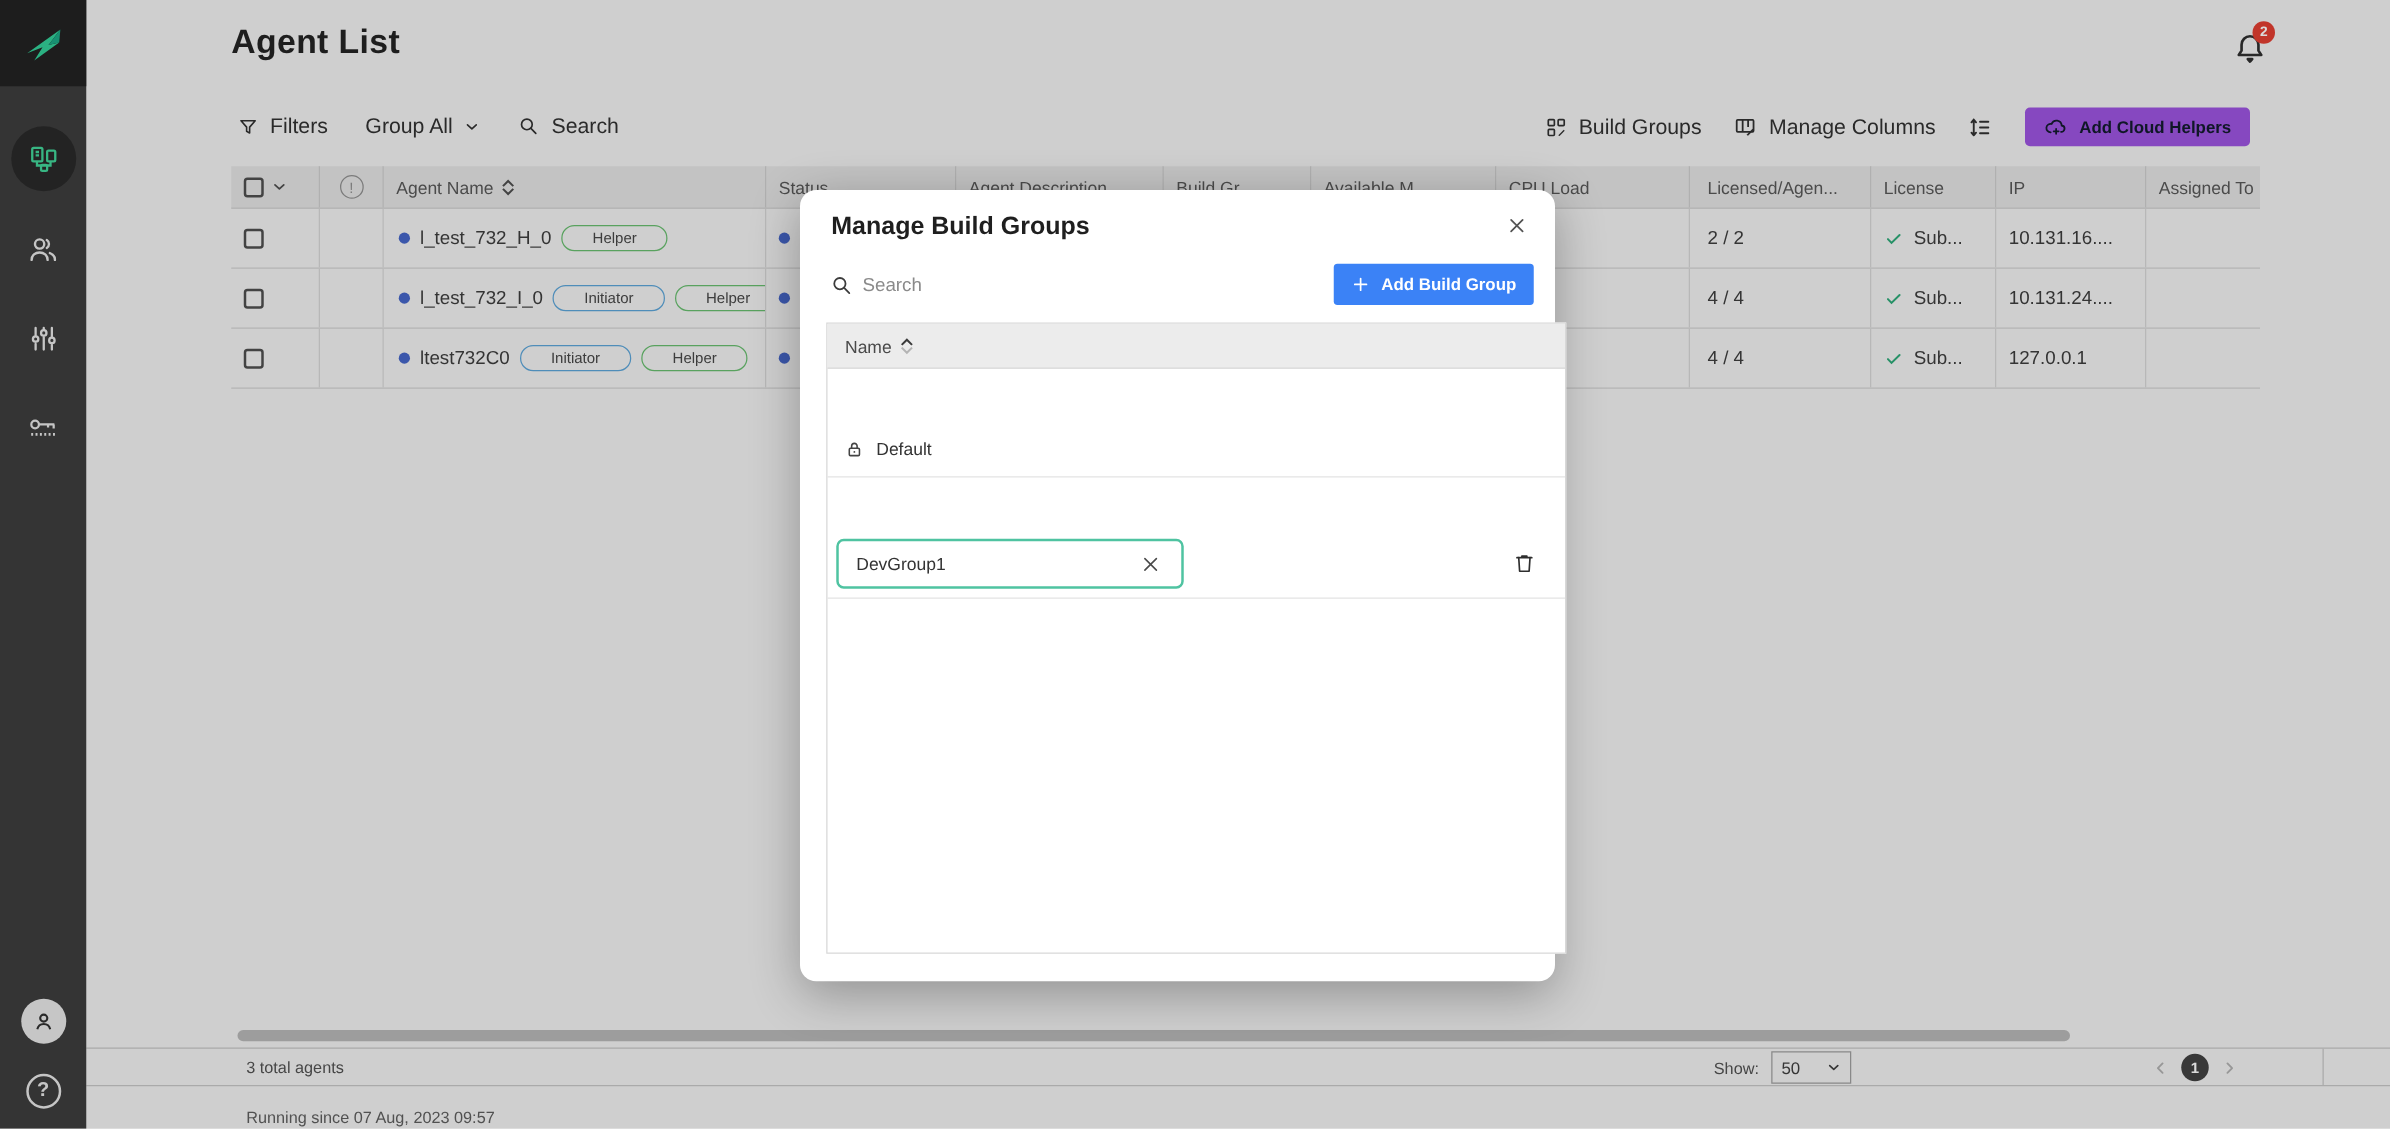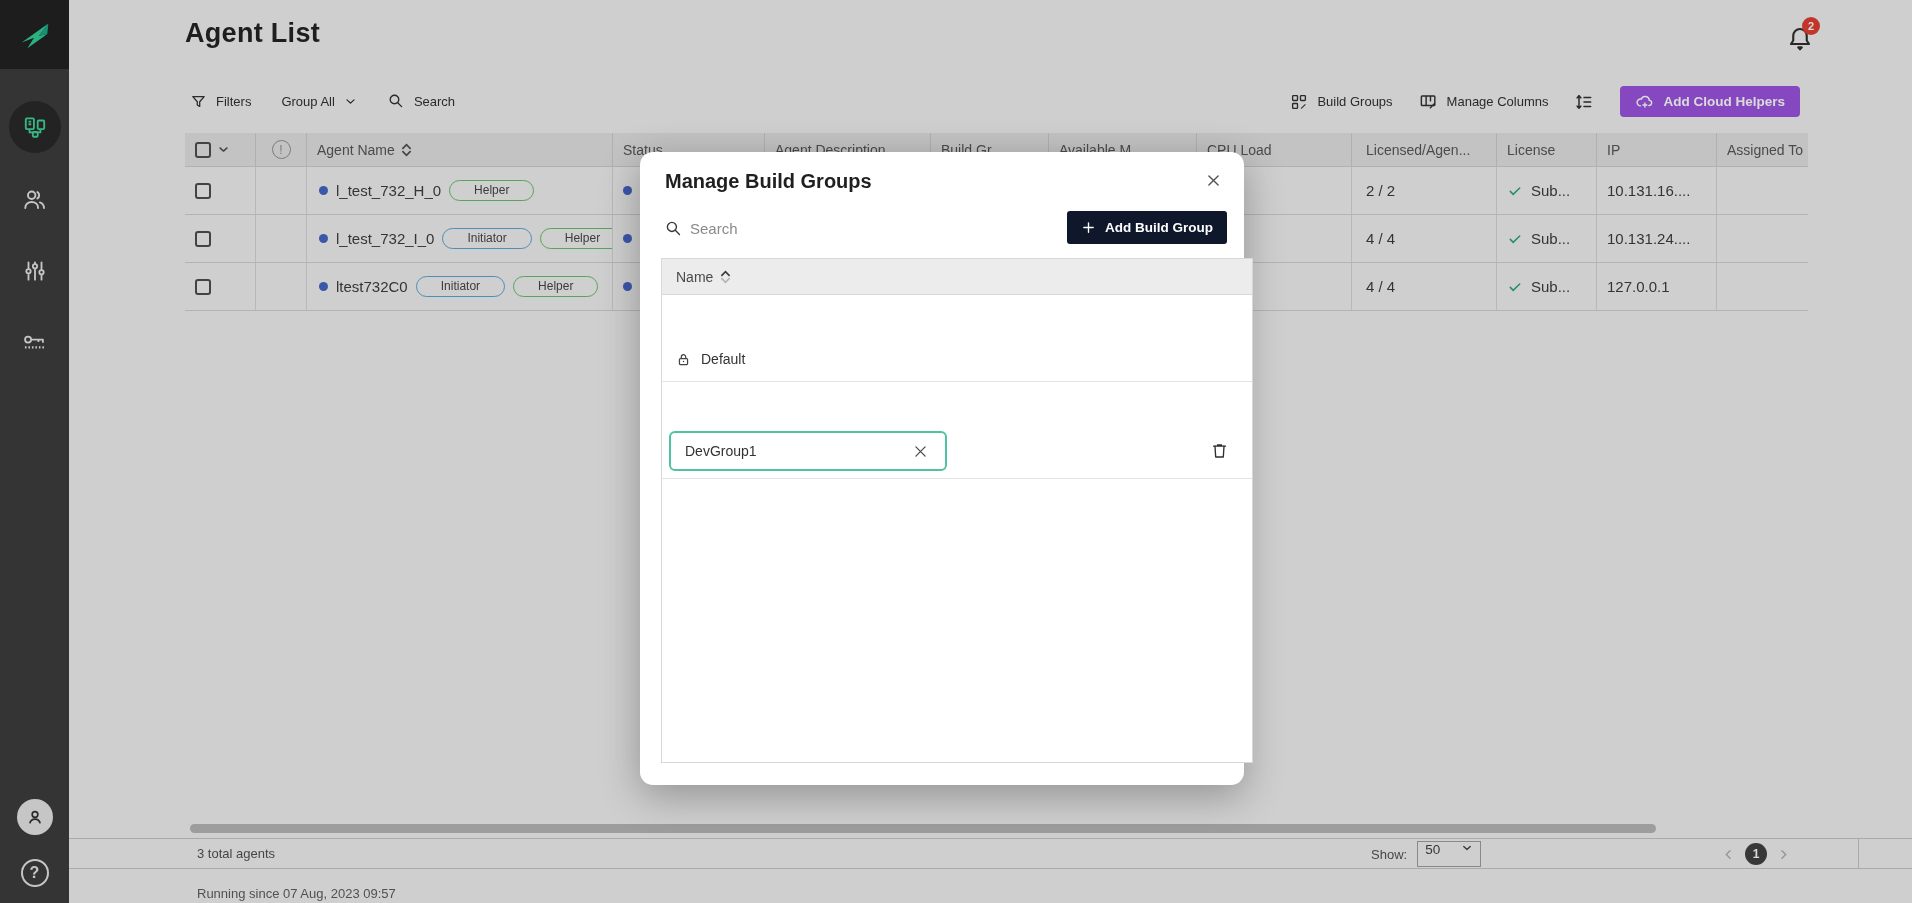--- a/index.html
+++ b/index.html
@@ -18,22 +18,22 @@
   .help-circle { width:28px; height:28px; border-radius:50%; border:2px solid #e6e6e6; color:#e6e6e6; font-size:16px; font-weight:bold; display:flex; align-items:center; justify-content:center; margin-bottom:16px; }
 
   
   .main { position:absolute; left:69px; top:0; right:0; bottom:0; }
   .page-title { position:absolute; left:116px; top:18px; font-size:27px; font-weight:700; color:#1f1f1f; letter-spacing:0.3px; }
   .bell-wrap { position:absolute; left:1716px; top:24px; width:34px; height:34px; color:#2b2b2b; cursor:pointer; }
   .bell-badge { position:absolute; left:17px; top:-7px; min-width:18px; height:18px; border-radius:9px; background:#e23b2e; color:#fff; font-size:11px; font-weight:700; display:flex; align-items:center; justify-content:center; padding:0 4px; }
 
   .toolbar-left { position:absolute; left:121px; top:86px; height:30px; display:flex; align-items:center; gap:30px; }
   .toolbar-right { position:absolute; right:112px; top:86px; height:31px; display:flex; align-items:center; gap:26px; }
-  .tool-item { display:flex; align-items:center; gap:9px; color:#2e2e2e; font-size:13px; cursor:pointer; white-space:nowrap; }
-  .btn-purple { display:flex; align-items:center; gap:9px; background:#9b51e0; color:#ffffff; border:none; height:31px; padding:0 15px; border-radius:4px; font-size:13.5px; font-weight:700; font-family:inherit; cursor:pointer; }
+  .tool-item { display:flex; align-items:center; gap:9px; color:#2e2e2e; font-size:17px; cursor:pointer; white-space:nowrap; }
+  .btn-purple { display:flex; align-items:center; gap:9px; background:#9b51e0; color:#0f172a; border:none; height:31px; padding:0 15px; border-radius:4px; font-size:13.5px; font-weight:700; font-family:inherit; cursor:pointer; }
 
   
   .table { position:absolute; left:116px; top:133px; width:1623px; }
   .t-header { display:flex; height:34px; background:#e4e4e4; border-bottom:1px solid #cfcfcf; }
   .t-header .cell { display:flex; align-items:center; gap:6px; font-size:14px; font-weight:500; color:#555; padding:0 10px; border-right:1px solid #cdcdcd; overflow:hidden; white-space:nowrap; }
   .t-row { display:flex; height:48px; border-bottom:1px solid #d2d2d2; }
   .t-row .cell { display:flex; align-items:center; gap:8px; font-size:15px; color:#3a3a3a; padding:0 10px; border-right:1px solid #d7d7d7; overflow:hidden; white-space:nowrap; }
   .c-sel{width:71px;} .c-alert{width:51px; justify-content:center;} .c-name{width:306px;}
   .c-status{width:152px;} .c-desc{width:166px;} .c-bgrp{width:118px;} .c-avail{width:148px;}
   .c-cpu{width:155px;} .c-lic{width:145px; padding-left:14px !important;} .c-license{width:100px;} .c-ip{width:120px;} .c-asgn{width:91px; border-right:none !important;}
@@ -44,36 +44,36 @@
   .badge.initiator { border-color:#5aa4d8; }
   .sort-stack { display:inline-flex; flex-direction:column; line-height:0; }
   .alert-circ { width:19px; height:19px; border-radius:50%; border:1.5px solid #8f8f8f; color:#8f8f8f; font-size:12px; display:flex; align-items:center; justify-content:center; }
 
   
   .hscroll { position:absolute; left:121px; top:824px; width:1466px; height:9px; border-radius:5px; background:#b7b7b7; cursor:pointer; }
   .footer { position:absolute; left:0; right:0; top:838px; height:31px; border-top:1px solid #c6c6c6; border-bottom:1px solid #c6c6c6; }
   .total-label { position:absolute; left:128px; top:7px; font-size:13px; color:#4f4f4f; }
   .show-group { position:absolute; left:1302px; top:2px; display:flex; align-items:center; gap:10px; }
   .show-label { font-size:13px; color:#4f4f4f; }
-  .select-box { width:64px; height:26px; border:1px solid #9f9f9f; display:flex; align-items:flex-start; justify-content:space-between; padding:0 7px; font-size:13.5px; color:#3c3c3c; cursor:pointer; background:transparent; }
+  .select-box { width:64px; height:26px; border:1px solid #9f9f9f; display:flex; align-items:center; justify-content:space-between; padding:0 7px; font-size:13.5px; color:#3c3c3c; cursor:pointer; background:transparent; }
   .pagination { position:absolute; left:1652px; top:4px; display:flex; align-items:center; gap:9px; }
   .page-arrow { color:#b0b0b0; cursor:pointer; display:flex; }
   .page-circle { width:22px; height:22px; border-radius:50%; background:#3f3f3f; color:#fff; font-size:12px; font-weight:700; display:flex; align-items:center; justify-content:center; cursor:pointer; }
   .footer-vline { position:absolute; left:1789px; top:0; bottom:0; width:1px; background:#c6c6c6; }
   .running-since { position:absolute; left:128px; top:886px; font-size:13px; color:#5c5c5c; }
 
   
   .backdrop { position:absolute; inset:0; background:rgba(25,25,25,0.16); z-index:50; }
   .modal { position:absolute; left:640px; top:152px; width:604px; height:633px; background:#fff; border-radius:13px; box-shadow:0 10px 40px rgba(0,0,0,0.3); z-index:100; }
   .modal-title { position:absolute; left:25px; top:18px; font-size:20px; font-weight:700; color:#1f1f1f; }
   .modal-close { position:absolute; right:22px; top:20px; color:#555; cursor:pointer; display:flex; }
   .modal-search-icon { position:absolute; left:24px; top:67px; color:#3c3c3c; display:flex; }
   .modal-search { position:absolute; left:50px; top:62px; width:250px; height:28px; border:none; outline:none; font-size:15px; color:#333; background:transparent; font-family:inherit; }
   .modal-search::placeholder { color:#8a8a8a; }
-  .btn-dark { position:absolute; right:17px; top:59px; height:33px; display:flex; align-items:center; gap:9px; background:#0f172a; color:#fff; border:none; border-radius:3px; padding:0 14px; font-size:13.5px; font-weight:700; font-family:inherit; cursor:pointer; }
+  .btn-dark { position:absolute; right:17px; top:59px; height:33px; display:flex; align-items:center; gap:9px; background:#3b82f6; color:#fff; border:none; border-radius:3px; padding:0 14px; font-size:13.5px; font-weight:700; font-family:inherit; cursor:pointer; }
   .group-list { position:absolute; left:21px; top:106px; width:592px; height:505px; border:1px solid #d8d8d8; background:#fff; }
   .gl-header { height:36px; background:#ececec; border-bottom:1px solid #d8d8d8; display:flex; align-items:center; gap:7px; padding-left:14px; font-size:14px; font-weight:500; color:#4a4a4a; }
   .gl-row { position:relative; height:45px; border-bottom:1px solid #e3e3e3; display:flex; align-items:center; padding-left:14px; gap:10px; font-size:14px; color:#333;margin-top:42px; }
   .gl-row.editing { height:55px; padding-left:0; }
   .edit-input { position:absolute; left:7px; top:7px; width:278px; height:40px; border:2px solid #4fc3a1; border-radius:6px; padding:0 36px 0 14px; font-size:14px; color:#333; outline:none; font-family:inherit; }
   .clear-x { position:absolute; left:250px; top:19px; color:#4a4a4a; cursor:pointer; display:flex; }
   .trash { position:absolute; right:23px; top:17px; color:#2e2e2e; cursor:pointer; display:flex; }
   .lock-icon { color:#444; display:flex; }
   svg { display:block; }
 </style>

